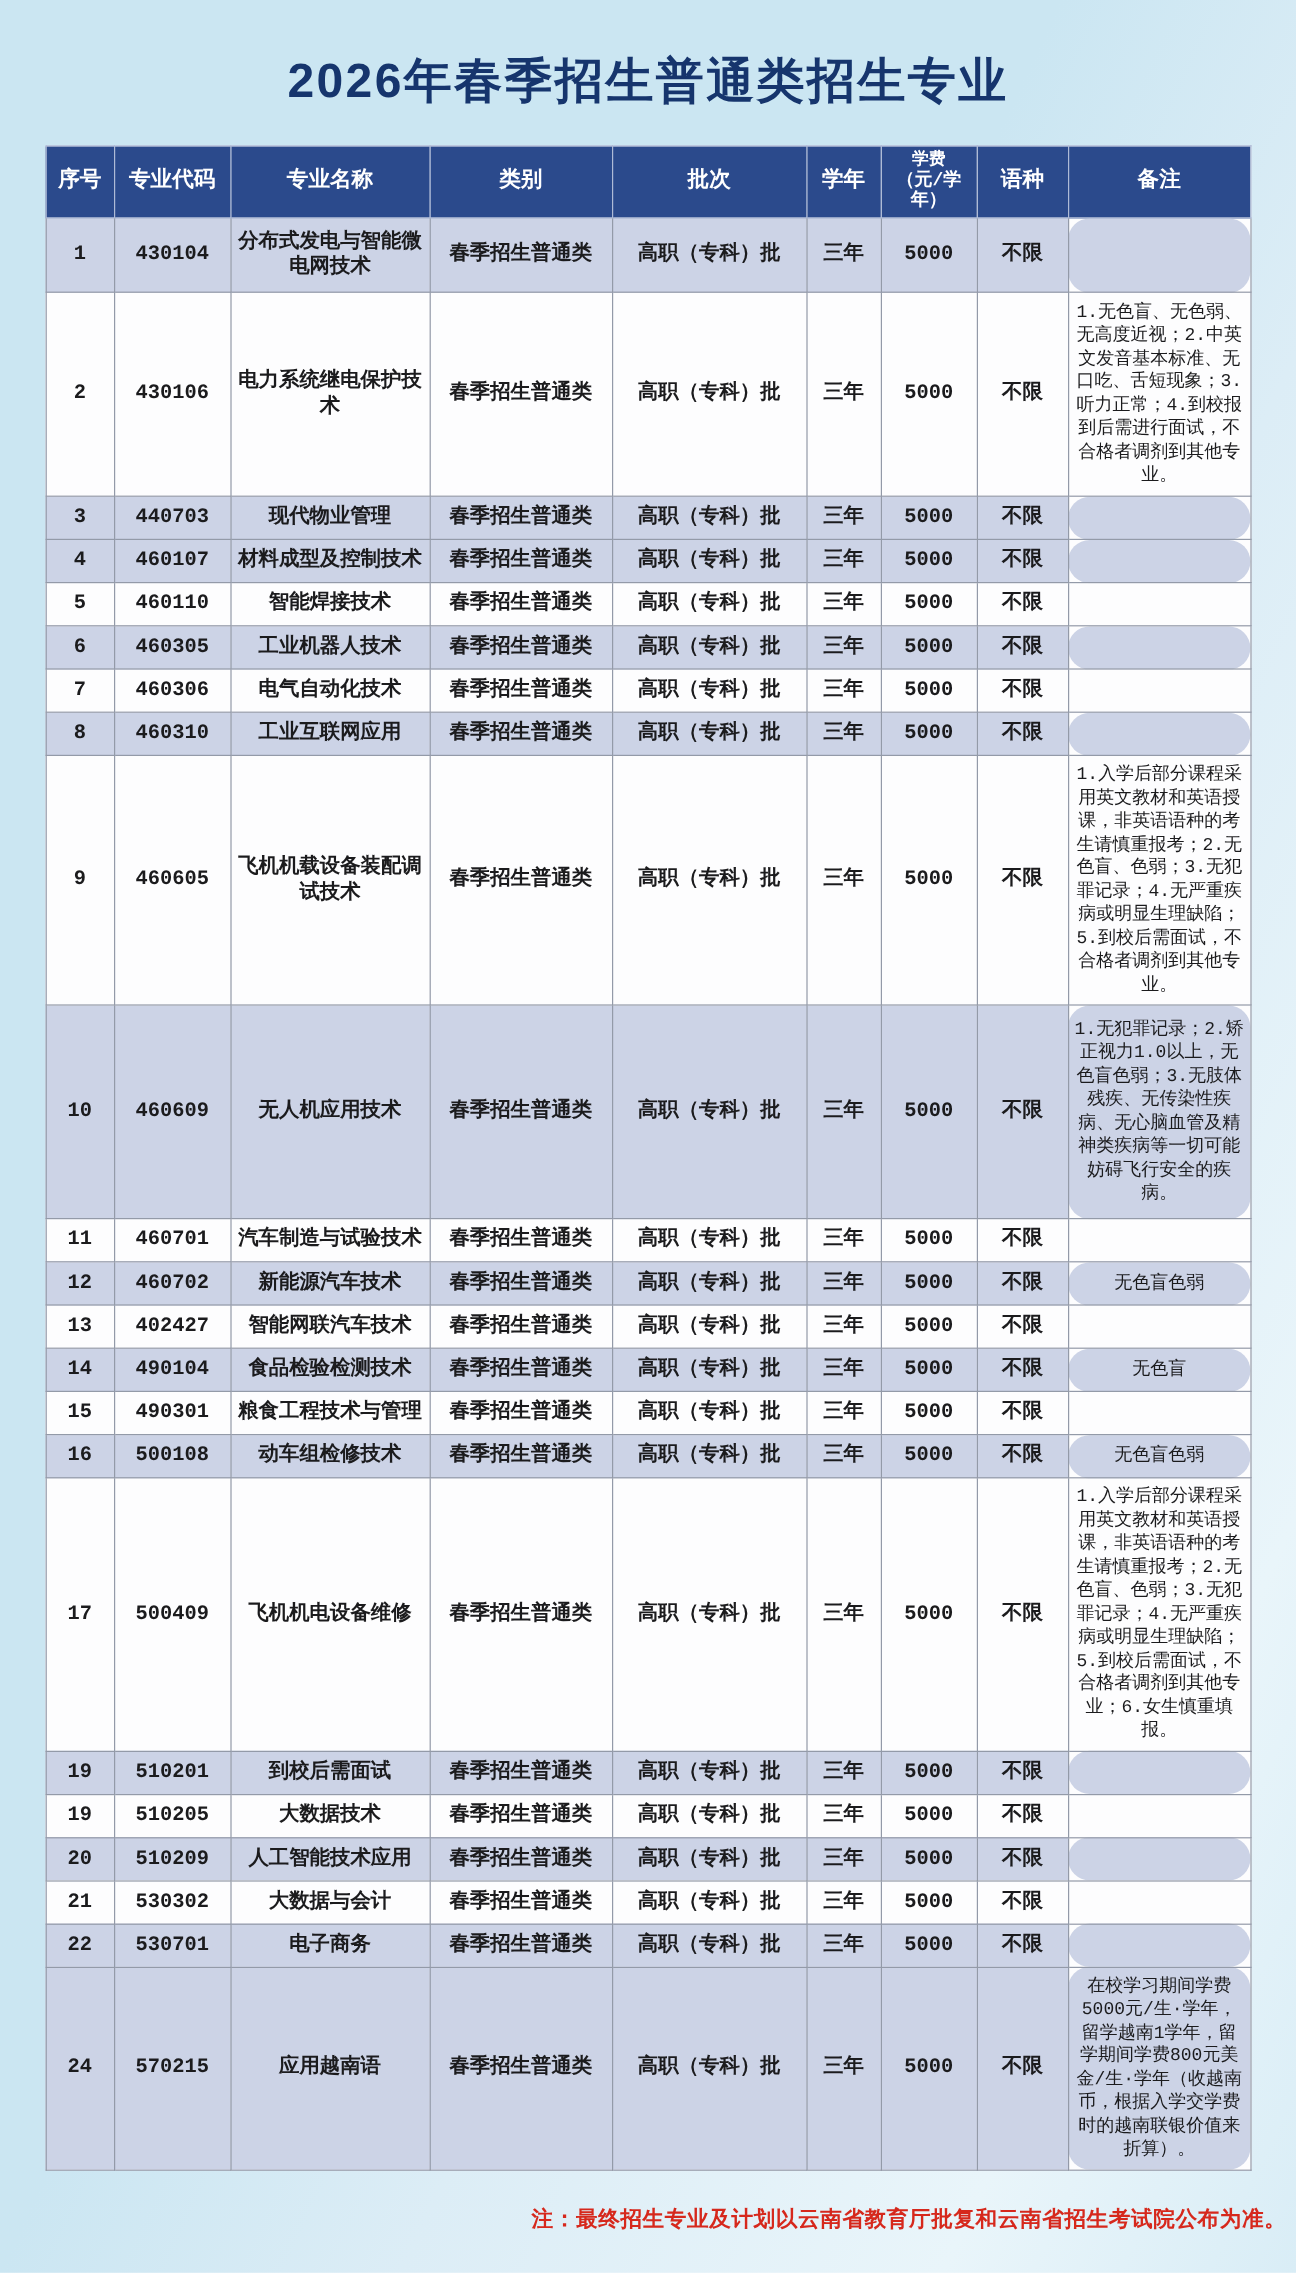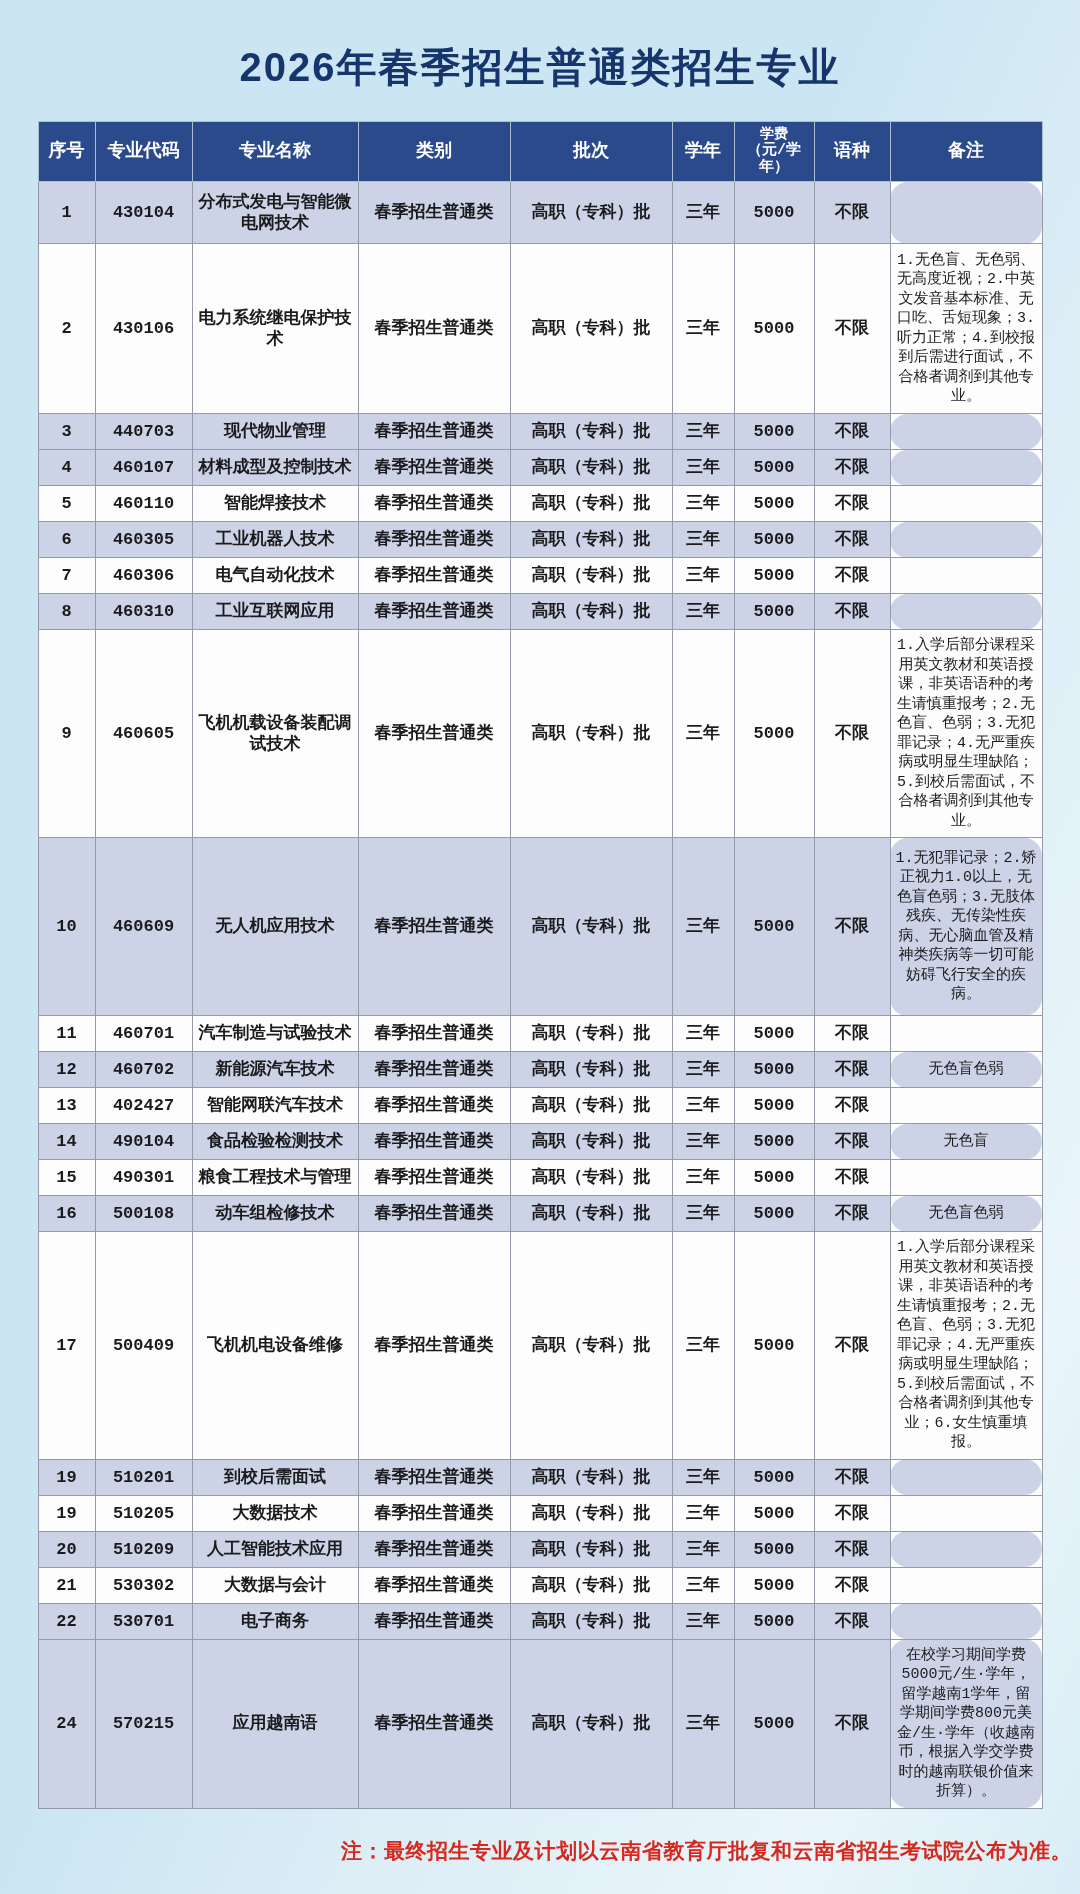--- a/index.html
+++ b/index.html
@@ -53,21 +53,21 @@
   table.majors tr.shaded td{background:var(--row-shaded);}
   table.majors tr.plain td{background:var(--row-plain);}
   table.majors td.remark{
     font-size:15px;font-weight:500;line-height:1.3;
     padding:6px 5px;
     border-radius:18px;
   }
   .note{
     width:1064px;margin:28px auto 0 auto;
     text-align:right;
-    font-size:21px;font-weight:bold;
+    font-size:18px;font-weight:bold;
     color:var(--note-color);
     letter-spacing:0.5px;
   }
 </style>
 </head>
 <body>
 
 <div class="page">
   <h1 class="title">2026年春季招生普通类招生专业</h1>
 

